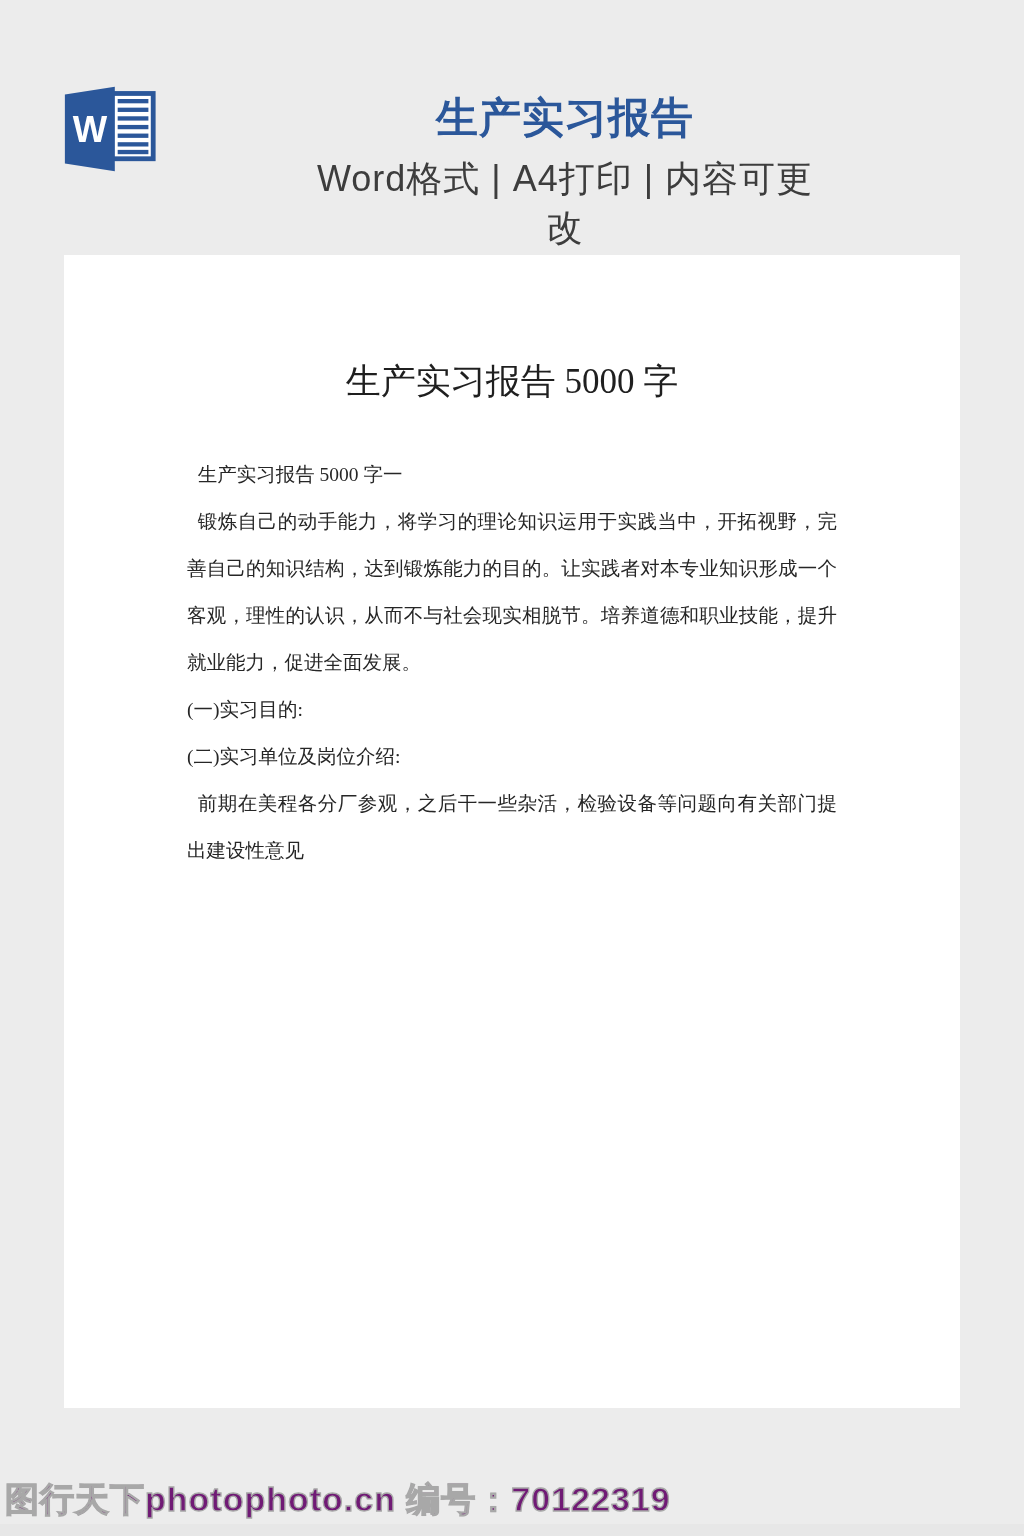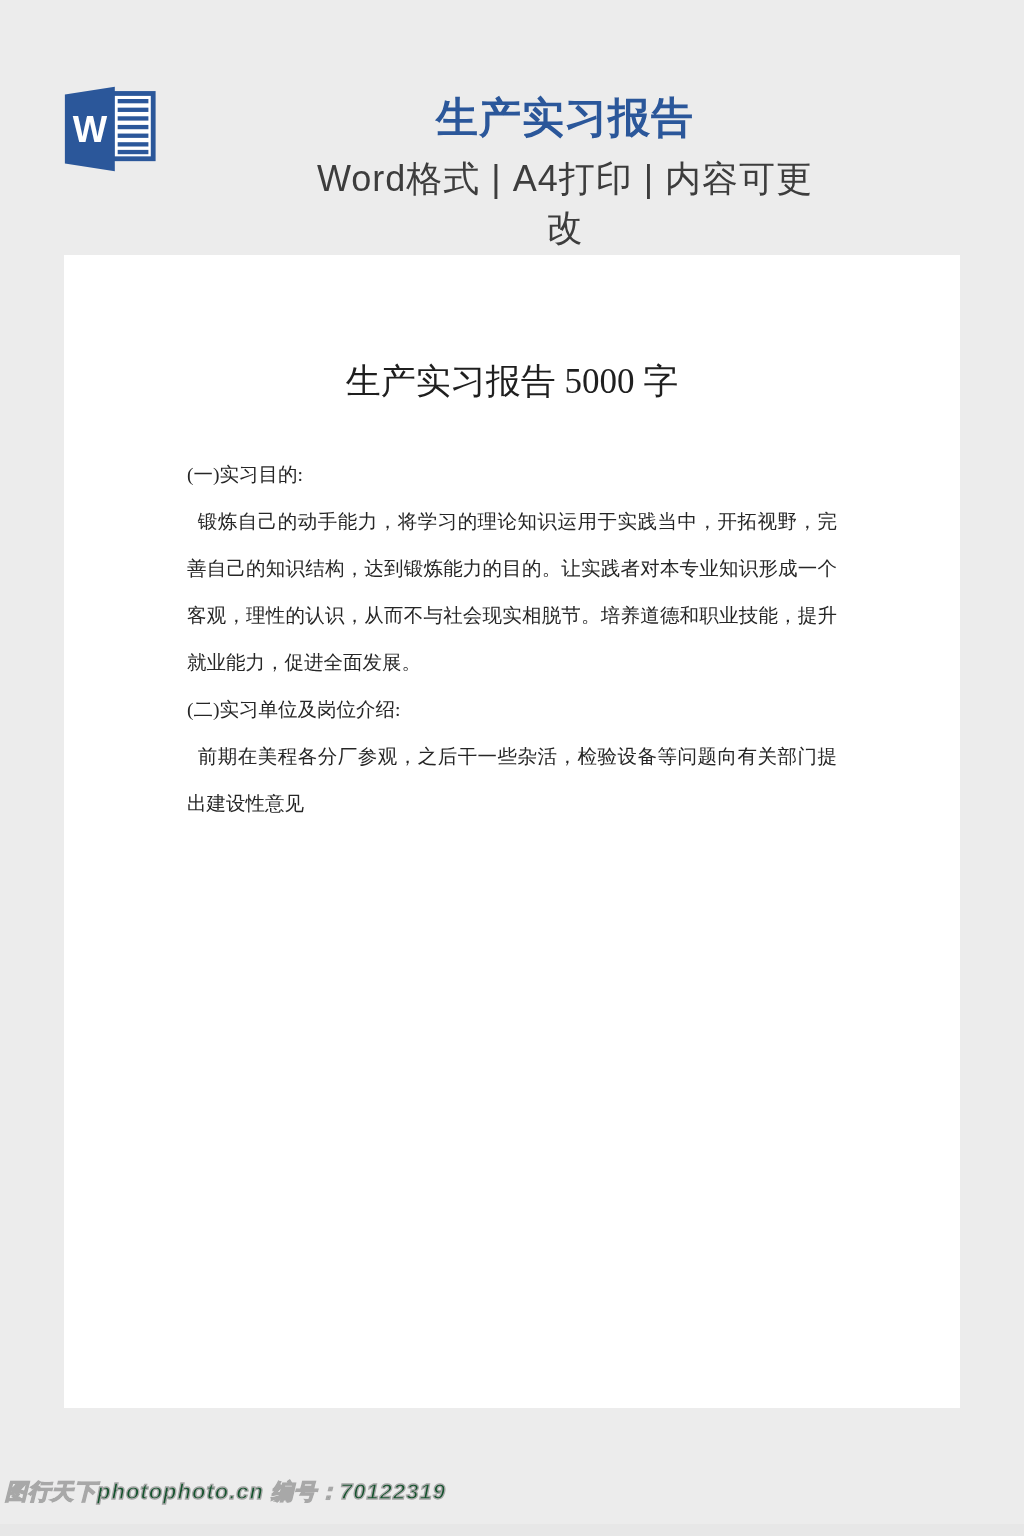--- a/index.html
+++ b/index.html
@@ -83,28 +83,27 @@
     position: absolute;
     left: 0; bottom: 0;
     width: 1024px;
     height: 12px;
     background: #e7e7e7;
   }
   .watermark {
     position: absolute;
     left: 5px;
     top: 1477px;
-    font-size: 22px;
+    font-size: 34px;
     font-weight: bold;
     letter-spacing: 1px;
-    color: #14532d;
+    color: #701a75;
     -webkit-text-stroke: 1.3px var(--wm-stroke, #a8a8a8);
     text-shadow: 0 0 1px #b5b5b5;
     white-space: nowrap;
-    font-style: italic;
   }
 </style>
 </head>
 <body>
 
 <div class="header">
   <svg class="word-icon" viewBox="0 0 100 92" xmlns="http://www.w3.org/2000/svg">
 
     <rect x="52" y="9" width="43" height="68" fill="#ffffff" stroke="#2b579a" stroke-width="5"></rect>
     <g stroke="#2b579a" stroke-width="4.5">
@@ -124,21 +123,22 @@
   <div class="header-text">
     <div class="header-title">生产实习报告</div>
     <div class="header-subtitle">Word格式 | A4打印 | 内容可更改</div>
   </div>
 </div>
 
 <div class="doc-card">
   <h1 class="doc-title">生产实习报告 5000 字</h1>
   <div class="doc-body">
 
+  <p class="para indent">生产实习报告 5000 字一</p>
+      <p class="para indent">锻炼自己的动手能力，将学习的理论知识运用于实践当中，开拓视野，完善自己的知识结构，达到锻炼能力的目的。让实践者对本专业知识形成一个客观，理性的认识，从而不与社会现实相脱节。培养道德和职业技能，提升就业能力，促进全面发展。</p>
       <p class="para">(一)实习目的:</p>
-      <p class="para indent">锻炼自己的动手能力，将学习的理论知识运用于实践当中，开拓视野，完善自己的知识结构，达到锻炼能力的目的。让实践者对本专业知识形成一个客观，理性的认识，从而不与社会现实相脱节。培养道德和职业技能，提升就业能力，促进全面发展。</p>
       <p class="para">(二)实习单位及岗位介绍:</p>
       <p class="para indent">前期在美程各分厂参观，之后干一些杂活，检验设备等问题向有关部门提出建设性意见</p>
     </div>
 </div>
 
 <div class="footer-strip"></div>
 <div class="watermark">图行天下photophoto.cn 编号：70122319</div>
 
 </body></html>

